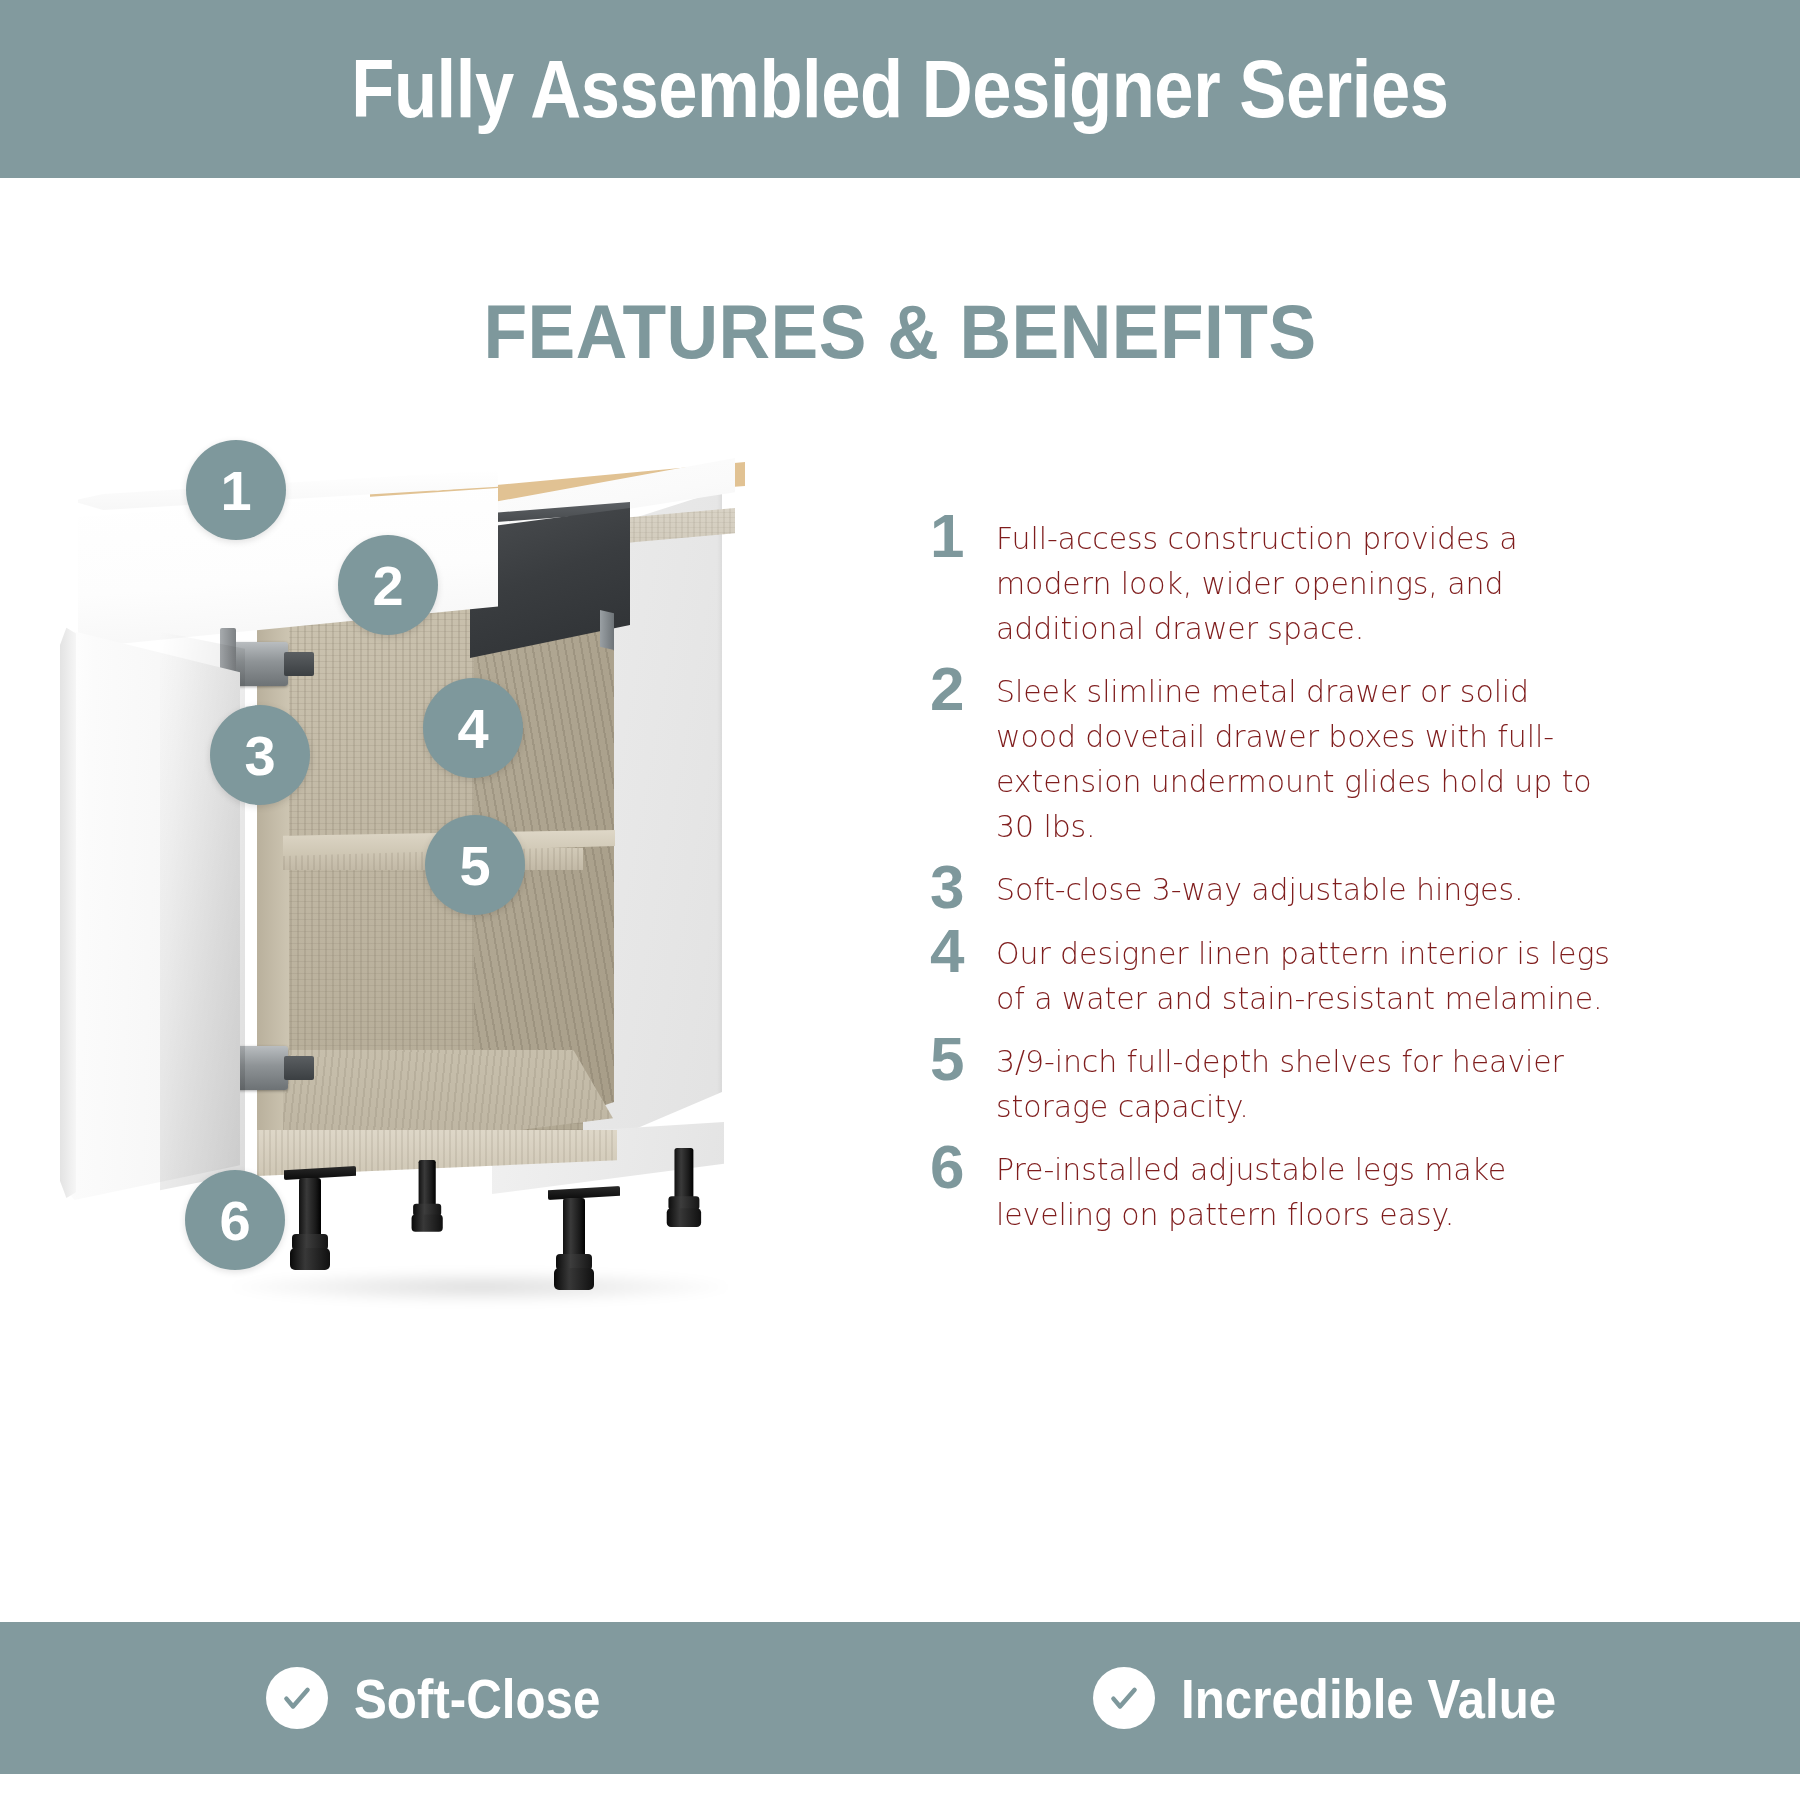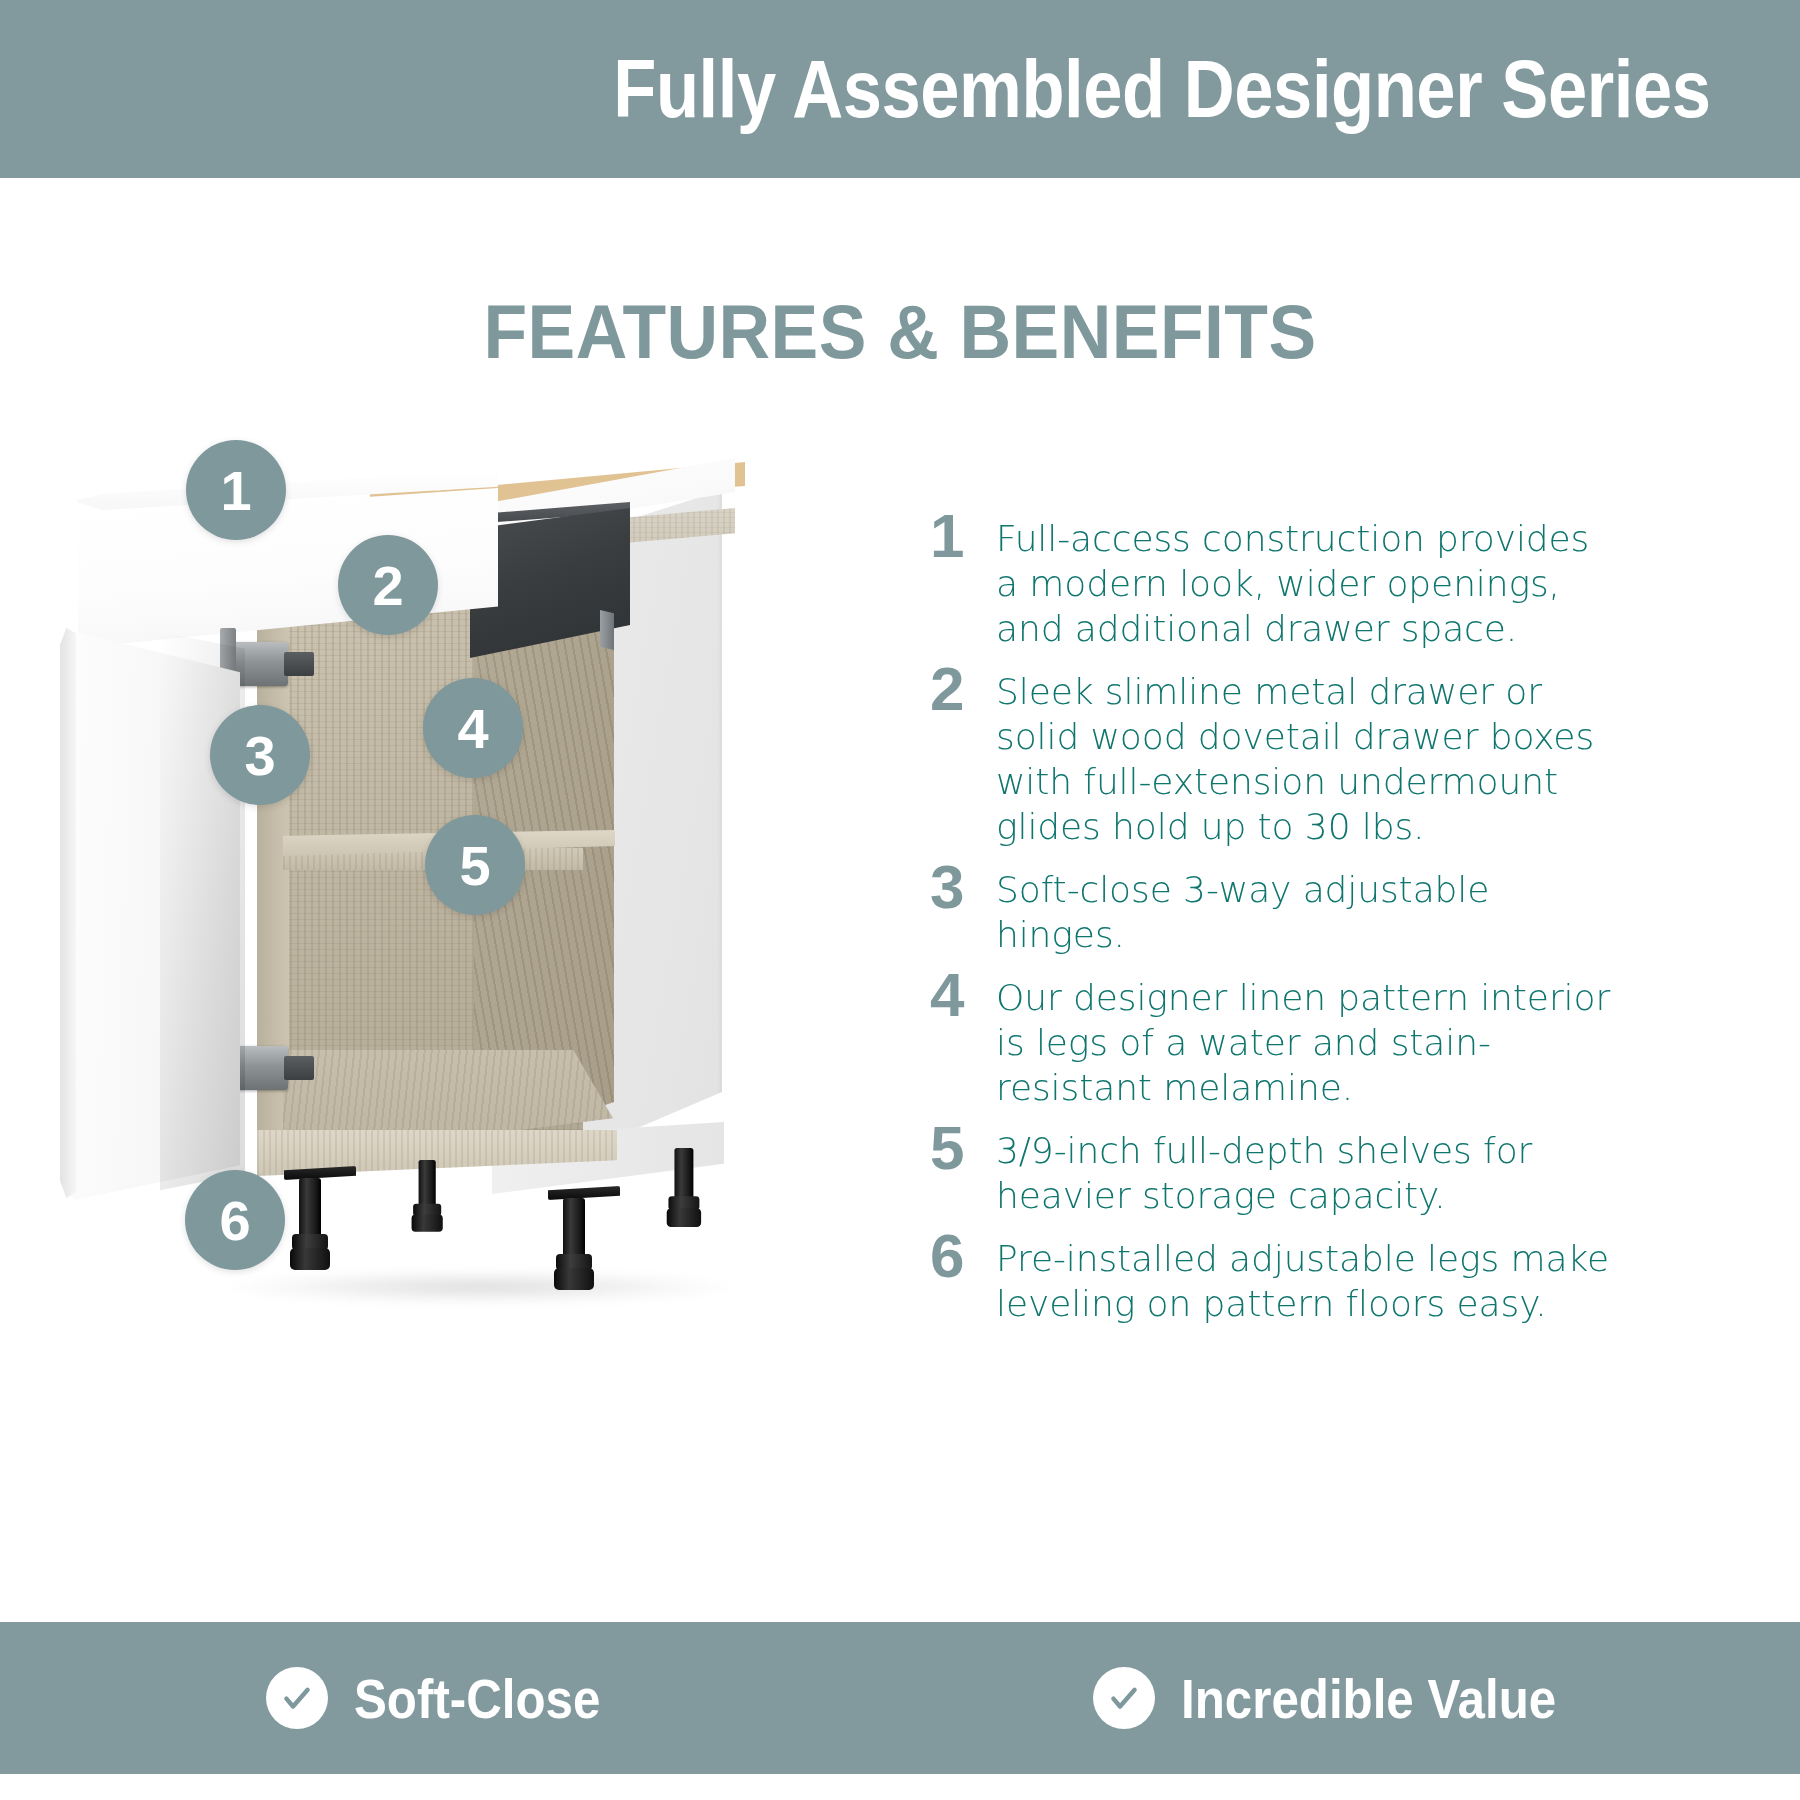--- a/index.html
+++ b/index.html
@@ -8,21 +8,21 @@
     font-family:"Liberation Sans", sans-serif;
     background:#ffffff;
     overflow:hidden;
     position:relative;
   }
 
   
   .header {
     position:absolute; left:0; top:0; width:1800px; height:178px;
     background:#829a9e;
-    display:flex; align-items:center; justify-content:flex-end;
+    display:flex; align-items:center; justify-content:center;
   }
   .header-title {
     color:#ffffff;
     font-family:"Liberation Sans Narrow","Liberation Sans",sans-serif;
     font-weight:bold;
     font-size:82px;
     letter-spacing:-0.5px;
     transform:scaleX(0.86);
     transform-origin:center;
     white-space:nowrap;
@@ -76,22 +76,22 @@
   .feature-num {
     color:#7e989c;
     font-family:"Liberation Sans Narrow","Liberation Sans",sans-serif;
     font-weight:bold;
     font-size:62px;
     line-height:52px;
     width:66px; flex:0 0 66px;
     margin-top:-6px;
   }
   .feature-text {
-    color:#0f766e;
-    font-size:36px;
+    color:#7f1d1d;
+    font-size:30px;
     line-height:45px;
     letter-spacing:-0.1px;
     font-family:"DejaVu Sans", sans-serif;
     font-weight:300;
     width:620px;
   }
 
   
   .cabinet-stage {
     position:absolute; left:40px; top:430px; width:820px; height:900px;

